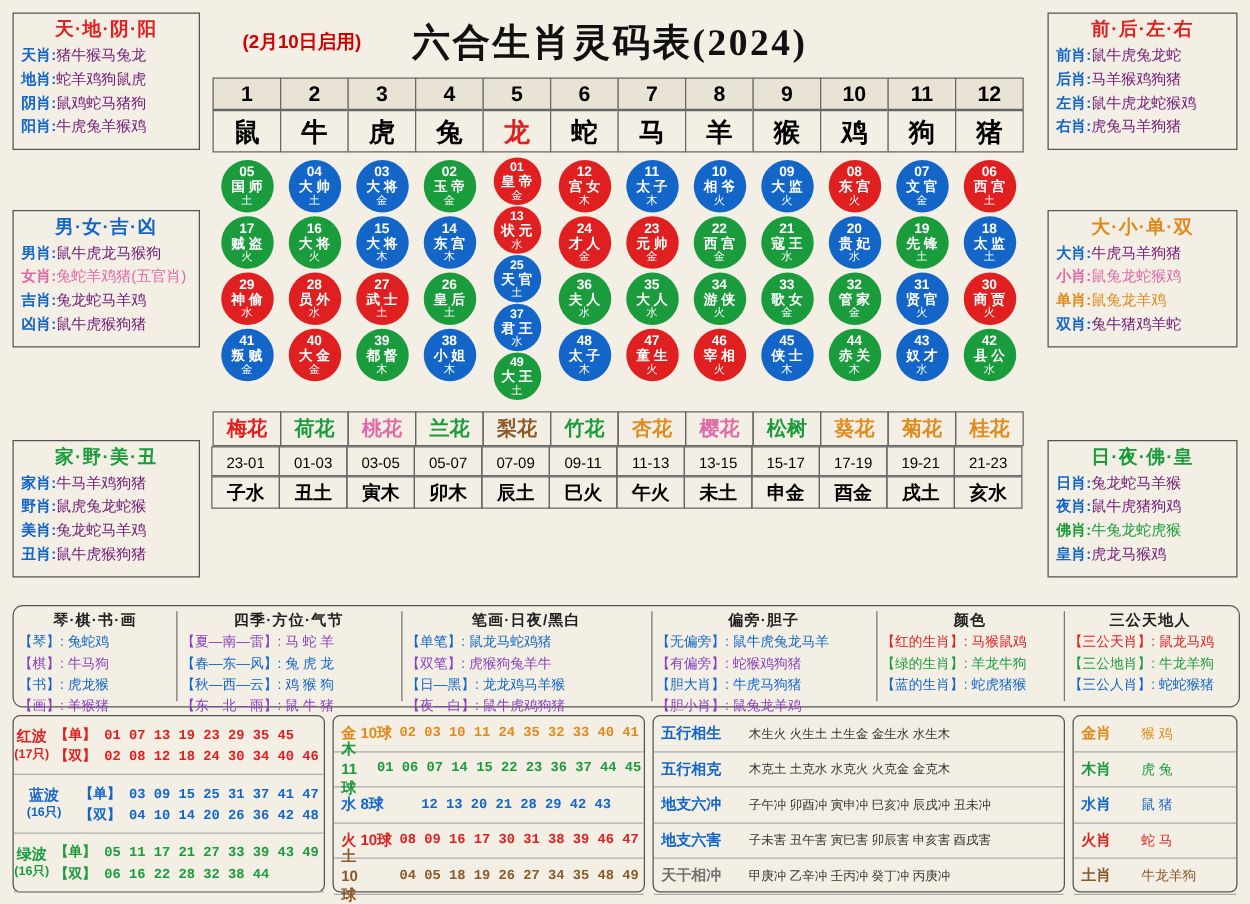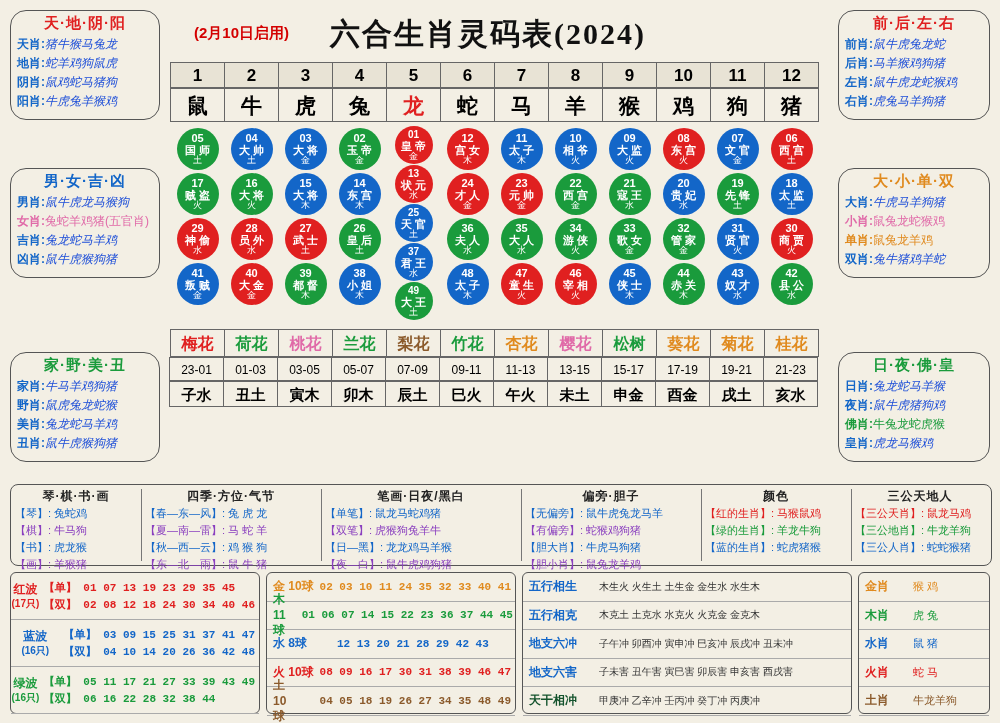--- a/index.html
+++ b/index.html
@@ -2,21 +2,21 @@
 <html><head>
 <meta charset="utf-8">
 <style>
   html,body{margin:0;padding:0;}
   body{
     width:1000px;height:723px;
     background:#f3efe4;
     font-family:"Liberation Sans","DejaVu Sans",sans-serif;
     position:relative;overflow:hidden;
   }
-  .box{position:absolute;border:1px solid #555;border-radius:16px;background:#f3efe4;box-sizing:border-box;}
+  .box{position:absolute;border:1px solid #555;border-radius:0;background:#f3efe4;box-sizing:border-box;}
 
   
   .panel-title{text-align:center;font-weight:bold;font-size:15px;letter-spacing:1px;padding:3px 0 2px;}
   .panel-row{font-size:12px;padding:1px 6px;white-space:nowrap;}
   .panel-row .lab{font-weight:bold;}
 
   
   #hdr-note{position:absolute;font-size:15px;font-weight:bold;color:#d40000;}
   #hdr-title{position:absolute;font-size:30px;font-weight:bold;letter-spacing:2px;color:#111;font-family:"Liberation Serif","DejaVu Serif",serif;}
 
@@ -62,21 +62,21 @@
   
   .bb{position:absolute;border:1px solid #555;border-radius:6px;box-sizing:border-box;}
   .bb-line{font-size:11px;white-space:nowrap;padding:1px 4px;}
   .mono{font-family:"Liberation Mono","DejaVu Sans Mono",monospace;font-weight:bold;}
 
   .c-red{color:#e02020;}
   .c-blue{color:#1366c8;}
   .c-green{color:#1a9b3c;}
   .c-pink{color:#e06aa8;}
   .c-orange{color:#e08a1e;}
-  .c-purple{color:#1d4ed8;font-style:italic;}
+  .c-purple{color:#701a75;}
 </style>
 </head>
 <body>
 
 <div id="hdr-note" style="left:194px;top:24px;">(2月10日启用)</div>
 <div id="hdr-title" style="left:330px;top:14px;">六合生肖灵码表(2024)</div>
 
 <div class="box" id="lp0" style="left:10px;top:10px;width:150px;height:110px;">
   <div class="panel-title c-red">天·地·阴·阳</div>
   <div class="panel-row"><span class="lab c-blue">天肖:</span><span class="c-purple">猪牛猴马兔龙</span></div>
@@ -473,22 +473,22 @@
     <div class="mb-col" style="left: 0px; width: 130px;">
       <div class="mb-title" style="color: rgb(34, 34, 34);">琴·棋·书·画</div>
       <div class="mb-line" style="color: rgb(19, 102, 200);">【琴】: 兔蛇鸡</div>
       <div class="mb-line" style="color: rgb(138, 63, 191);">【棋】: 牛马狗</div>
       <div class="mb-line" style="color: rgb(19, 102, 200);">【书】: 虎龙猴</div>
       <div class="mb-line" style="color: rgb(138, 63, 191);">【画】: 羊猴猪</div>
     </div>
     <div class="vsep" style="left: 130px;"></div>
     <div class="mb-col" style="left: 130px; width: 180px;">
       <div class="mb-title" style="color: rgb(34, 34, 34);">四季·方位·气节</div>
+      <div class="mb-line" style="color: rgb(138, 63, 191);">【夏—南—雷】: 马 蛇 羊</div>
       <div class="mb-line" style="color: rgb(19, 102, 200);">【春—东—风】: 兔 虎 龙</div>
-      <div class="mb-line" style="color: rgb(138, 63, 191);">【夏—南—雷】: 马 蛇 羊</div>
       <div class="mb-line" style="color: rgb(19, 102, 200);">【秋—西—云】: 鸡 猴 狗</div>
       <div class="mb-line" style="color: rgb(138, 63, 191);">【东—北—雨】: 鼠 牛 猪</div>
     </div>
     <div class="vsep" style="left: 310px;"></div>
     <div class="mb-col" style="left: 310px; width: 200px;">
       <div class="mb-title" style="color: rgb(34, 34, 34);">笔画·日夜/黑白</div>
       <div class="mb-line" style="color: rgb(19, 102, 200);">【单笔】: 鼠龙马蛇鸡猪</div>
       <div class="mb-line" style="color: rgb(138, 63, 191);">【双笔】: 虎猴狗兔羊牛</div>
       <div class="mb-line" style="color: rgb(19, 102, 200);">【日—黑】: 龙龙鸡马羊猴</div>
       <div class="mb-line" style="color: rgb(138, 63, 191);">【夜—白】: 鼠牛虎鸡狗猪</div>
@@ -582,21 +582,21 @@
     </div>
     <div style="display: flex; align-items: center; height: 27.5px; border-bottom: 1px solid rgb(170, 170, 170);">
       <div style="width: 66px; color: rgb(19, 102, 200); font-weight: bold; font-size: 12px; padding-left: 6px;">地支六冲</div>
       <div class="bb-line" style="color: rgb(51, 51, 51); flex: 1 1 0%; font-size: 10px;">子午冲 卯酉冲 寅申冲 巳亥冲 辰戌冲 丑未冲</div>
     </div>
     <div style="display: flex; align-items: center; height: 27.5px; border-bottom: 1px solid rgb(170, 170, 170);">
       <div style="width: 66px; color: rgb(19, 102, 200); font-weight: bold; font-size: 12px; padding-left: 6px;">地支六害</div>
       <div class="bb-line" style="color: rgb(51, 51, 51); flex: 1 1 0%; font-size: 10px;">子未害 丑午害 寅巳害 卯辰害 申亥害 酉戌害</div>
     </div>
     <div style="display: flex; align-items: center; height: 27.5px; border-bottom: 1px solid rgb(170, 170, 170);">
-      <div style="width: 66px; color: #14532d; font-weight: bold; font-size: 12px; padding-left: 6px;">天干相冲</div>
+      <div style="width: 66px; color: #737373; font-weight: bold; font-size: 12px; padding-left: 6px;">天干相冲</div>
       <div class="bb-line" style="color: rgb(51, 51, 51); flex: 1 1 0%; font-size: 10px;">甲庚冲 乙辛冲 壬丙冲 癸丁冲 丙庚冲</div>
     </div>
   </div>
 <div class="bb" id="bb-side" style="left:858px;top:572px;width:132px;height:142px;">
     <div style="display: flex; align-items: center; height: 27.5px; border-bottom: 1px solid rgb(170, 170, 170);">
       <div style="width: 44px; color: rgb(224, 138, 30); font-weight: bold; font-size: 12px; padding-left: 6px;">金肖</div>
       <div class="bb-line" style="color: rgb(224, 138, 30); flex: 1 1 0%;">猴 鸡</div>
     </div>
     <div style="display: flex; align-items: center; height: 27.5px; border-bottom: 1px solid rgb(170, 170, 170);">
       <div style="width: 44px; color: rgb(26, 155, 60); font-weight: bold; font-size: 12px; padding-left: 6px;">木肖</div>

